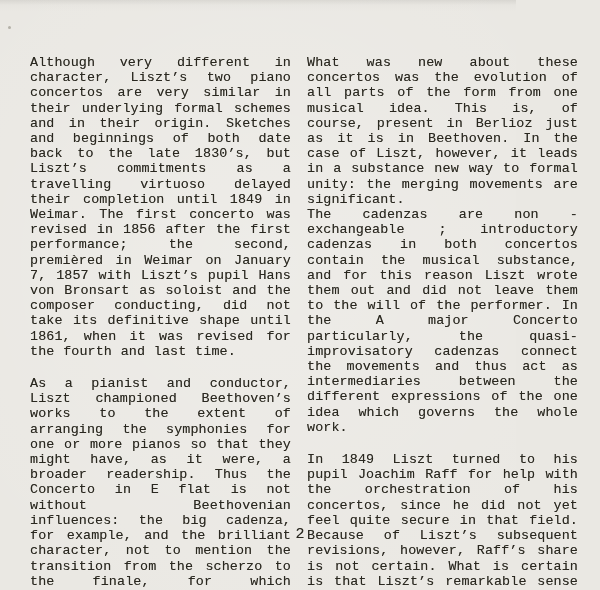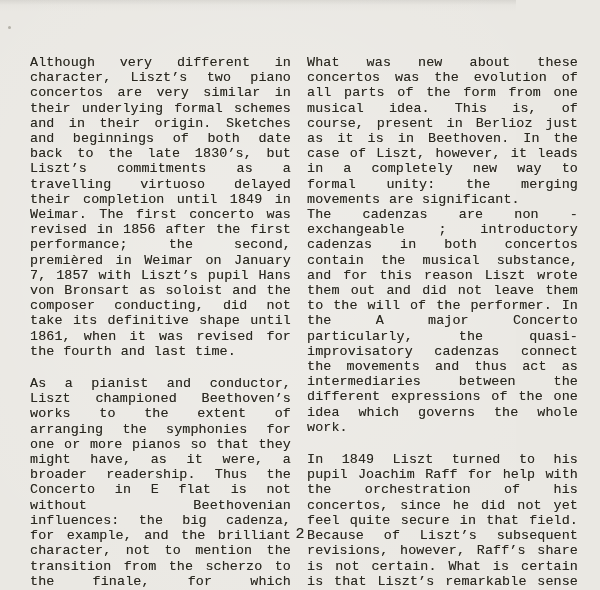--- a/index.html
+++ b/index.html
@@ -78,21 +78,21 @@
   <div class="speck"></div>
 
   <div class="columns">
 
     <div class="column left">
       <p>Although very different in character, Liszt’s two piano concertos are very similar in their underlying formal schemes and in their origin. Sketches and beginnings of both date back to the late 1830’s, but Liszt’s commitments as a travelling virtuoso delayed their completion until 1849 in Weimar. The first concerto was revised in 1856 after the first performance; the second, premièred in Weimar on January 7, 1857 with Liszt’s pupil Hans von Bronsart as soloist and the composer conducting, did not take its definitive shape until 1861, when it was revised for the fourth and last time.</p>
       <p class="gap-top">As a pianist and conductor, Liszt championed Beethoven’s works to the extent of arranging the symphonies for one or more pianos so that they might have, as it were, a broader readership. Thus the Concerto in E flat is not without Beethovenian influences: the big cadenza, for example, and the brilliant character, not to mention the transition from the scherzo to the finale, for which Beethoven’s Fifth Symphony provided the model. And the “many-jointedness” of the second concerto — which likewise starts with a cadenza — was found by Liszt in Beethoven’s late string quartets.</p>
     </div>
 
     <div class="column right">
-      <p>What was new about these concertos was the evolution of all parts of the form from one musical idea. This is, of course, present in Berlioz just as it is in Beethoven. In the case of Liszt, however, it leads in a completely new way to formal unity: the merging movements are significant.</p>
+      <p>What was new about these concertos was the evolution of all parts of the form from one musical idea. This is, of course, present in Berlioz just as it is in Beethoven. In the case of Liszt, however, it leads in a substance new way to formal unity: the merging movements are significant.</p>
       <p>The cadenzas are non - exchangeable ; introductory cadenzas in both concertos contain the musical substance, and for this reason Liszt wrote them out and did not leave them to the will of the performer. In the A major Concerto particularly, the quasi-improvisatory cadenzas connect the movements and thus act as intermediaries between the different expressions of the one idea which governs the whole work.</p>
       <p class="gap-top">In 1849 Liszt turned to his pupil Joachim Raff for help with the orchestration of his concertos, since he did not yet feel quite secure in that field. Because of Liszt’s subsequent revisions, however, Raff’s share is not certain. What is certain is that Liszt’s remarkable sense of sound is an important factor in the thematic development. The setting-off of solo instruments or instrumental groups against the full orchestra gives both the heroic-pathetic E flat Concerto and the sensitively lyrical</p>
     </div>
 
   </div>
 
   <div class="page-number">2</div>
 
 </div>
 

